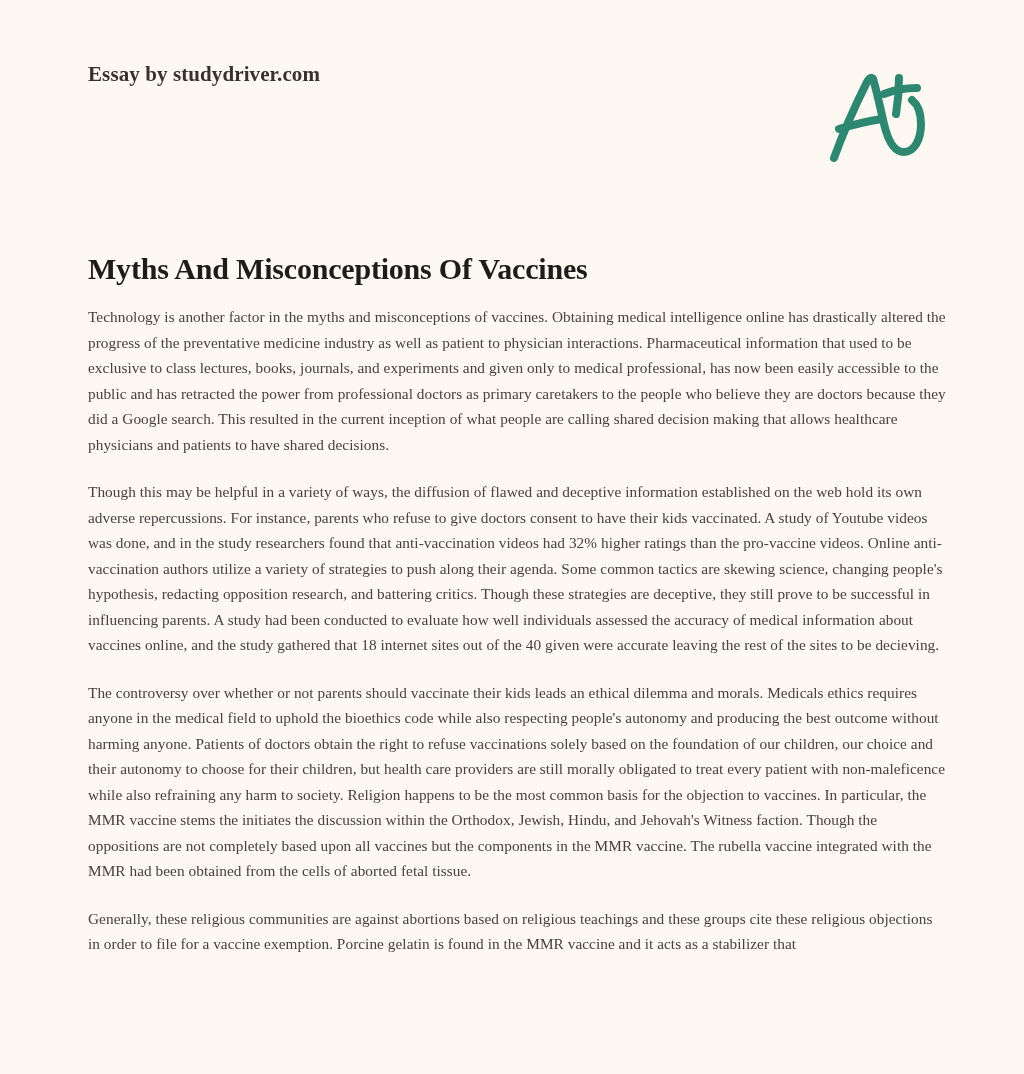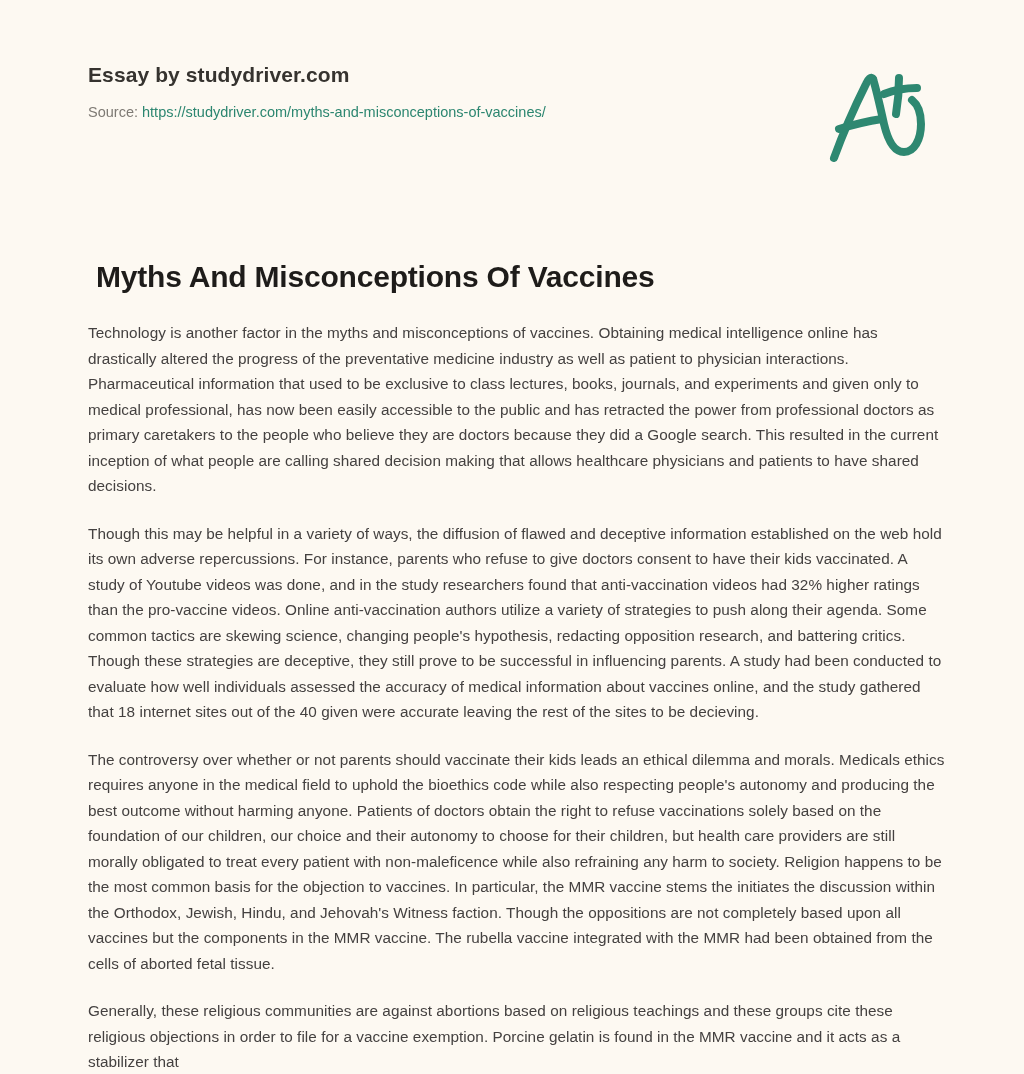--- a/index.html
+++ b/index.html
@@ -15,20 +15,21 @@
     color: #3C3A38;
     overflow: hidden;
     position: relative;
   }
 
   .page {
     position: relative;
     width: 1024px;
     height: 1074px;
     box-sizing: border-box;
+    font-family: Liberation Serif, serif;
   }
 
   
   .header {
     position: absolute;
     left: 88px;
     top: 62px;
     right: 78px;
     height: 110px;
   }
@@ -74,33 +75,33 @@
     width: 110px;
     height: 100px;
   }
 
   
   .doc-title {
     position: absolute;
     left: 88px;
     top: 250px;
     right: 78px;
-    margin: 8px;
+    margin: 0;
     font-size: 30px;
     font-weight: bold;
     letter-spacing: -0.2px;
     color: #1E1C1A;
     line-height: 1.25;
   }
 
   
   .body-copy {
     position: absolute;
     left: 88px;
-    top: 320px;
+    top: 304px;
     width: 858px;
   }
 
   .body-copy p {
     margin: 0 0 22px 0;
     font-size: 15.3px;
     line-height: 25.5px;
     color: #444140;
     text-align: left;
     letter-spacing: 0.05px;
@@ -110,24 +111,20 @@
     margin-bottom: 8px;
   }
 </style>
 </head>
 <body>
 
 <div class="page">
 
   <div class="header">
     <div class="byline">Essay by studydriver.com</div>
-    <div class="source-line">
-      <span class="source-label">Source:</span>
-      <span class="source-url">https://studydriver.com/myths-and-misconceptions-of-vaccines/</span>
-    </div>
   </div>
 
   <div class="logo">
     <svg viewBox="0 0 110 100" xmlns="http://www.w3.org/2000/svg" aria-hidden="true">
       <g fill="none" stroke="#2E8871" stroke-linecap="round" stroke-linejoin="round">
 
         <path d="M12 92 C 20 70, 32 42, 44 18 C 46 13, 49 10, 51 13" stroke-width="8"></path>
 
         <path d="M51 13 C 54 22, 58 40, 62 58 C 66 75, 72 86, 82 86 C 92 86, 99 74, 99 58 C 99 46, 95 38, 90 34" stroke-width="8"></path>
 

